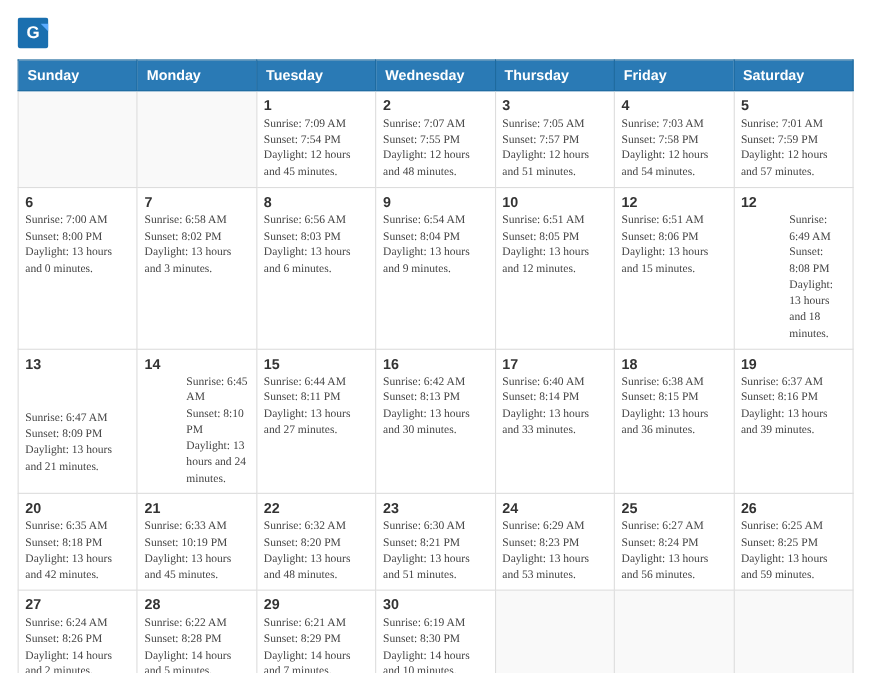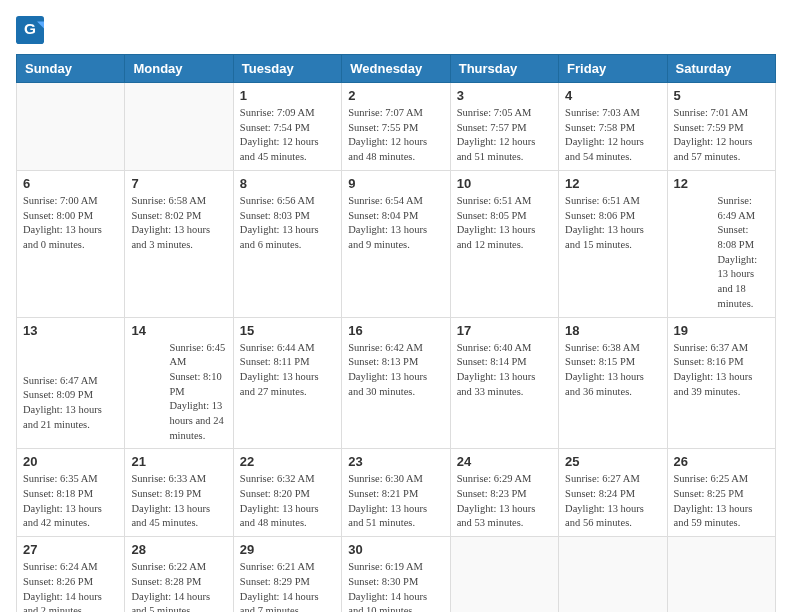--- a/index.html
+++ b/index.html
@@ -233,21 +233,21 @@
       <tr>
         <td>
           <span class="day-num">20</span>
           <div class="day-detail" style="white-space: pre-line;">Sunrise: 6:35 AM
 Sunset: 8:18 PM
 Daylight: 13 hours and 42 minutes.</div>
         </td>
         <td>
           <span class="day-num">21</span>
           <div class="day-detail" style="white-space: pre-line;">Sunrise: 6:33 AM
-Sunset: 8:19 PM
+Sunset: 10:19 PM
 Daylight: 13 hours and 45 minutes.</div>
         </td>
         <td>
           <span class="day-num">22</span>
           <div class="day-detail" style="white-space: pre-line;">Sunrise: 6:32 AM
 Sunset: 8:20 PM
 Daylight: 13 hours and 48 minutes.</div>
         </td>
         <td>
           <span class="day-num">23</span>

